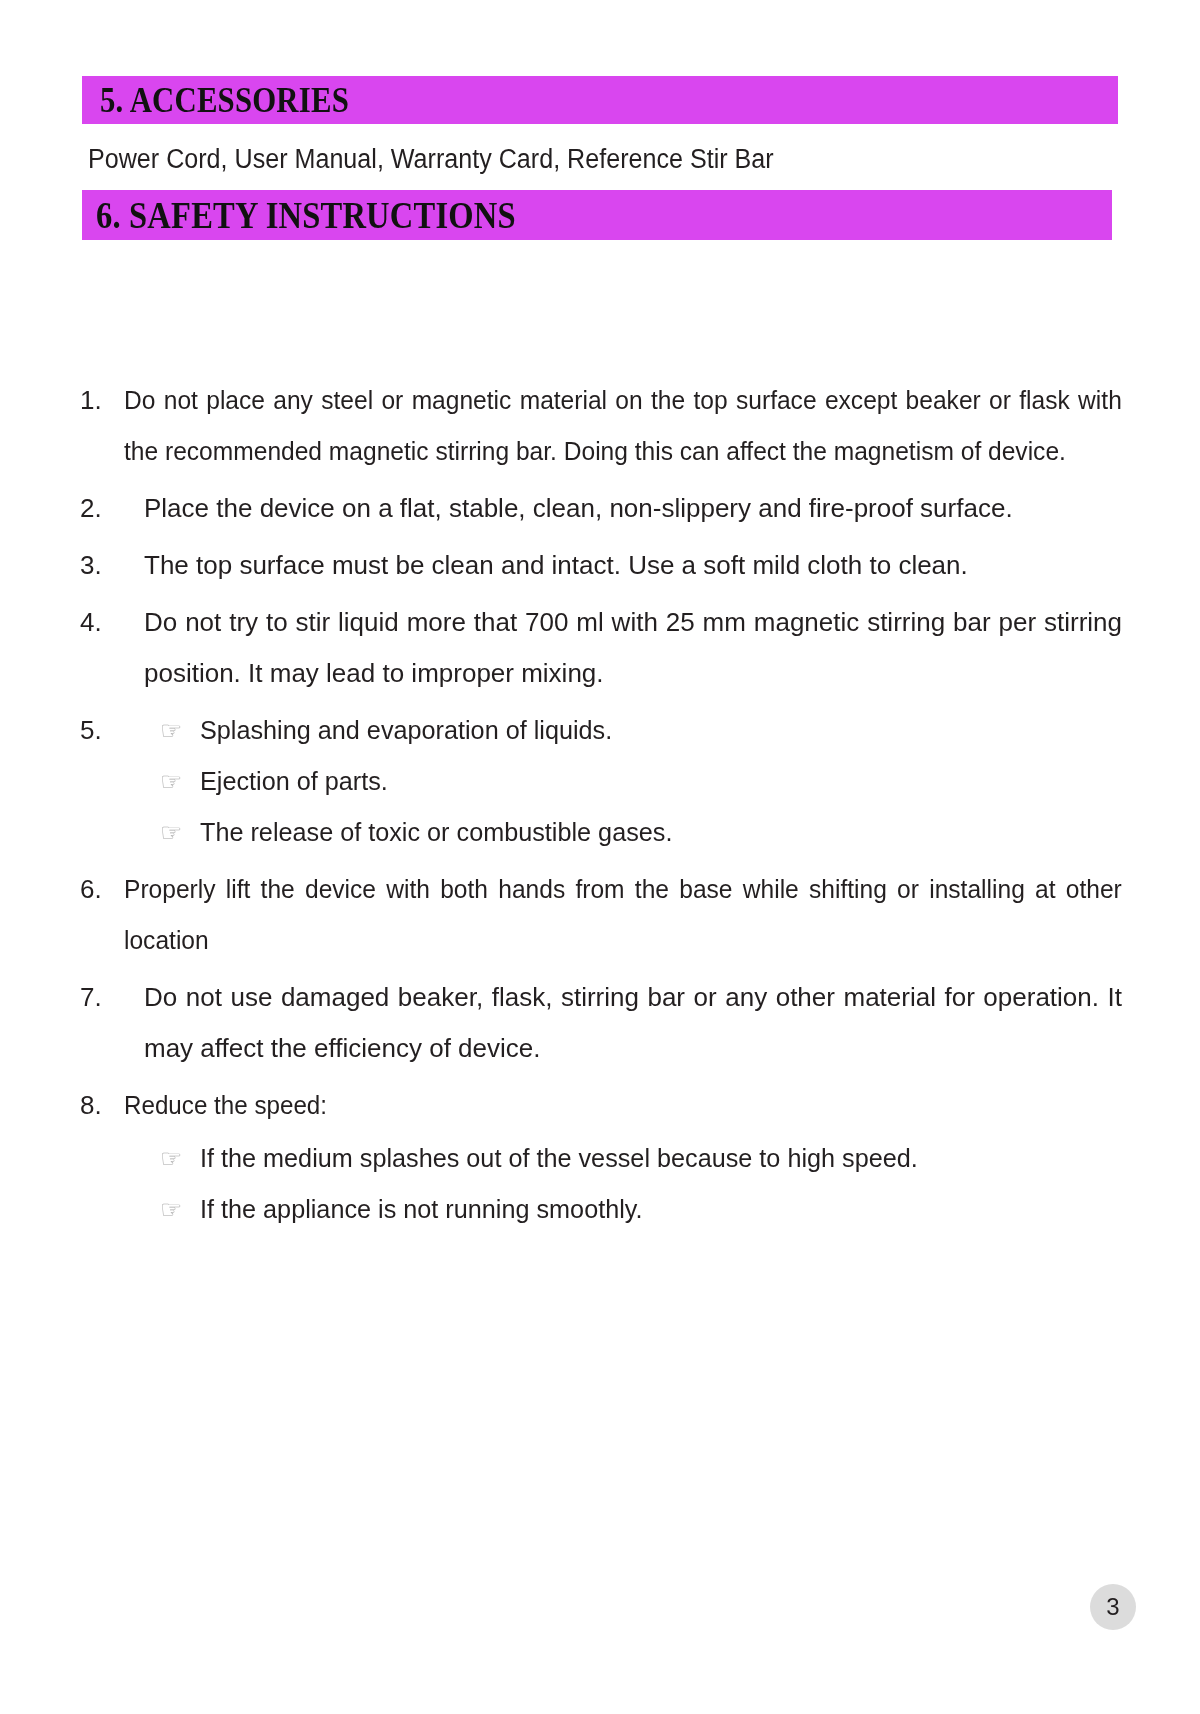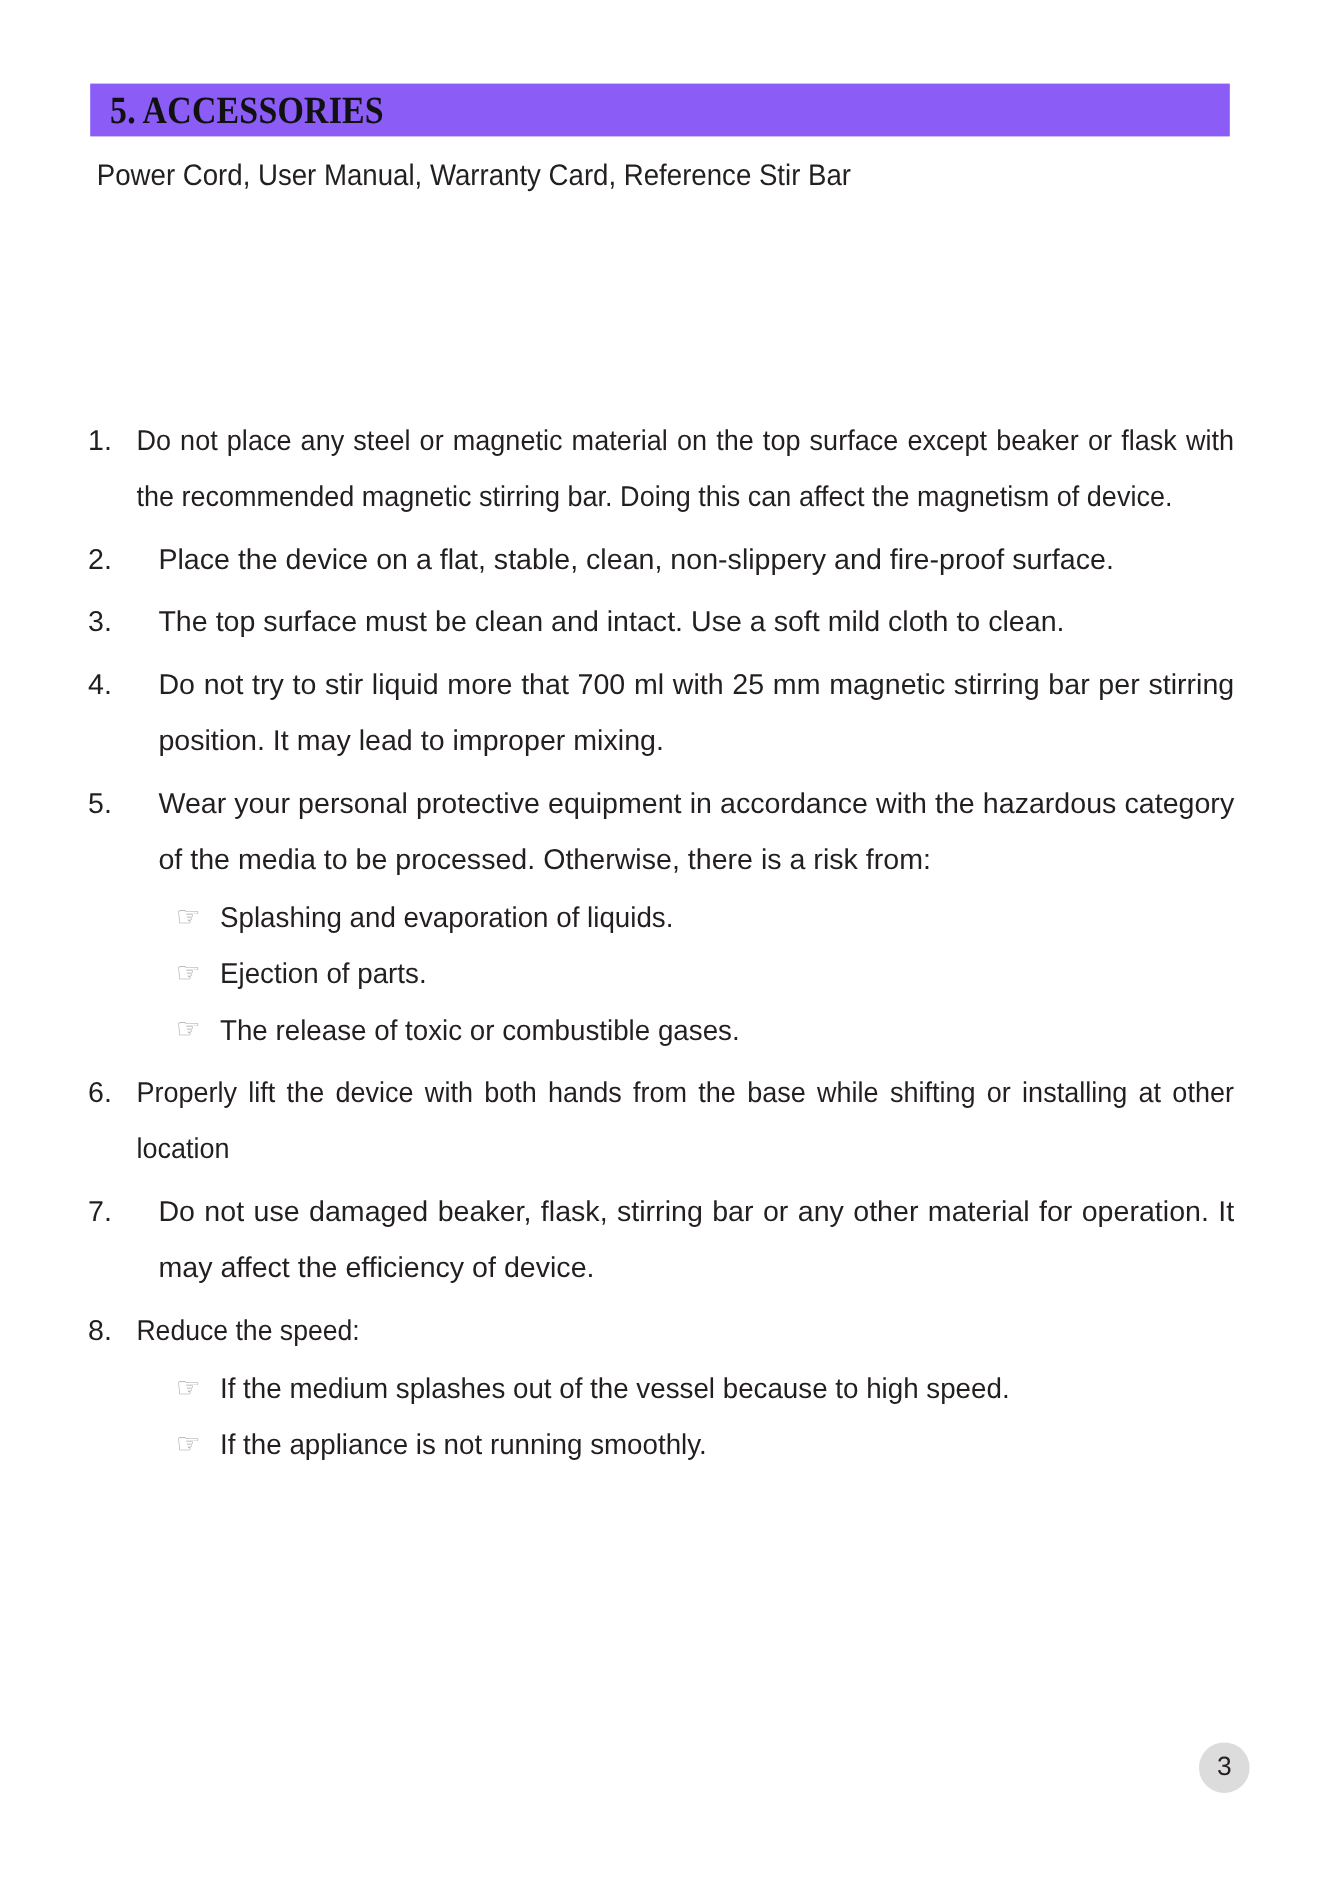--- a/index.html
+++ b/index.html
@@ -18,21 +18,21 @@
 
   .page {
     position: absolute;
     inset: 0;
     background: #ffffff;
   }
 
   
   .section-band {
     position: absolute;
-    background: #8b5cf6;
+    background: #d946ef;
     display: flex;
     align-items: center;
   }
   .section-band .band-text {
     font-family: "Liberation Serif", serif;
     font-weight: bold;
     color: #111111;
     letter-spacing: 0.2px;
     white-space: nowrap;
     transform: scaleX(0.88);
@@ -192,20 +192,23 @@
 <body>
 
 <div class="page">
 
   <div class="section-band" id="band-accessories">
     <span class="band-text">5. ACCESSORIES</span>
   </div>
 
   <div id="accessories-line">Power Cord, User Manual, Warranty Card, Reference Stir Bar</div>
 
+  <div class="section-band" id="band-safety">
+    <span class="band-text">6. SAFETY INSTRUCTIONS</span>
+  </div>
 
 
   <div id="list">
 
     <div class="li">
       <span class="num">1.</span>
       <div class="body narrow">Do not place any steel or magnetic material on the top surface except beaker or flask with the recommended magnetic stirring bar. Doing this can affect the magnetism of device.</div>
     </div>
 
     <div class="li">
@@ -218,21 +221,20 @@
       <div class="body wide">The top surface must be clean and intact. Use a soft mild cloth to clean.</div>
     </div>
 
     <div class="li">
       <span class="num">4.</span>
       <div class="body wide">Do not try to stir liquid more that 700 ml with 25 mm magnetic stirring bar per stirring position. It may lead to improper mixing.</div>
     </div>
 
     <div class="li">
       <span class="num">5.</span>
-      <div class="body wide">Wear your personal protective equipment in accordance with the hazardous category of the media to be processed. Otherwise, there is a risk from:</div>
       <div class="sub-group">
         <div class="subitem">
           <span class="hand-icon">☞</span>
           <span class="sub-text">Splashing and evaporation of liquids.</span>
         </div>
         <div class="subitem">
           <span class="hand-icon">☞</span>
           <span class="sub-text">Ejection of parts.</span>
         </div>
         <div class="subitem">

